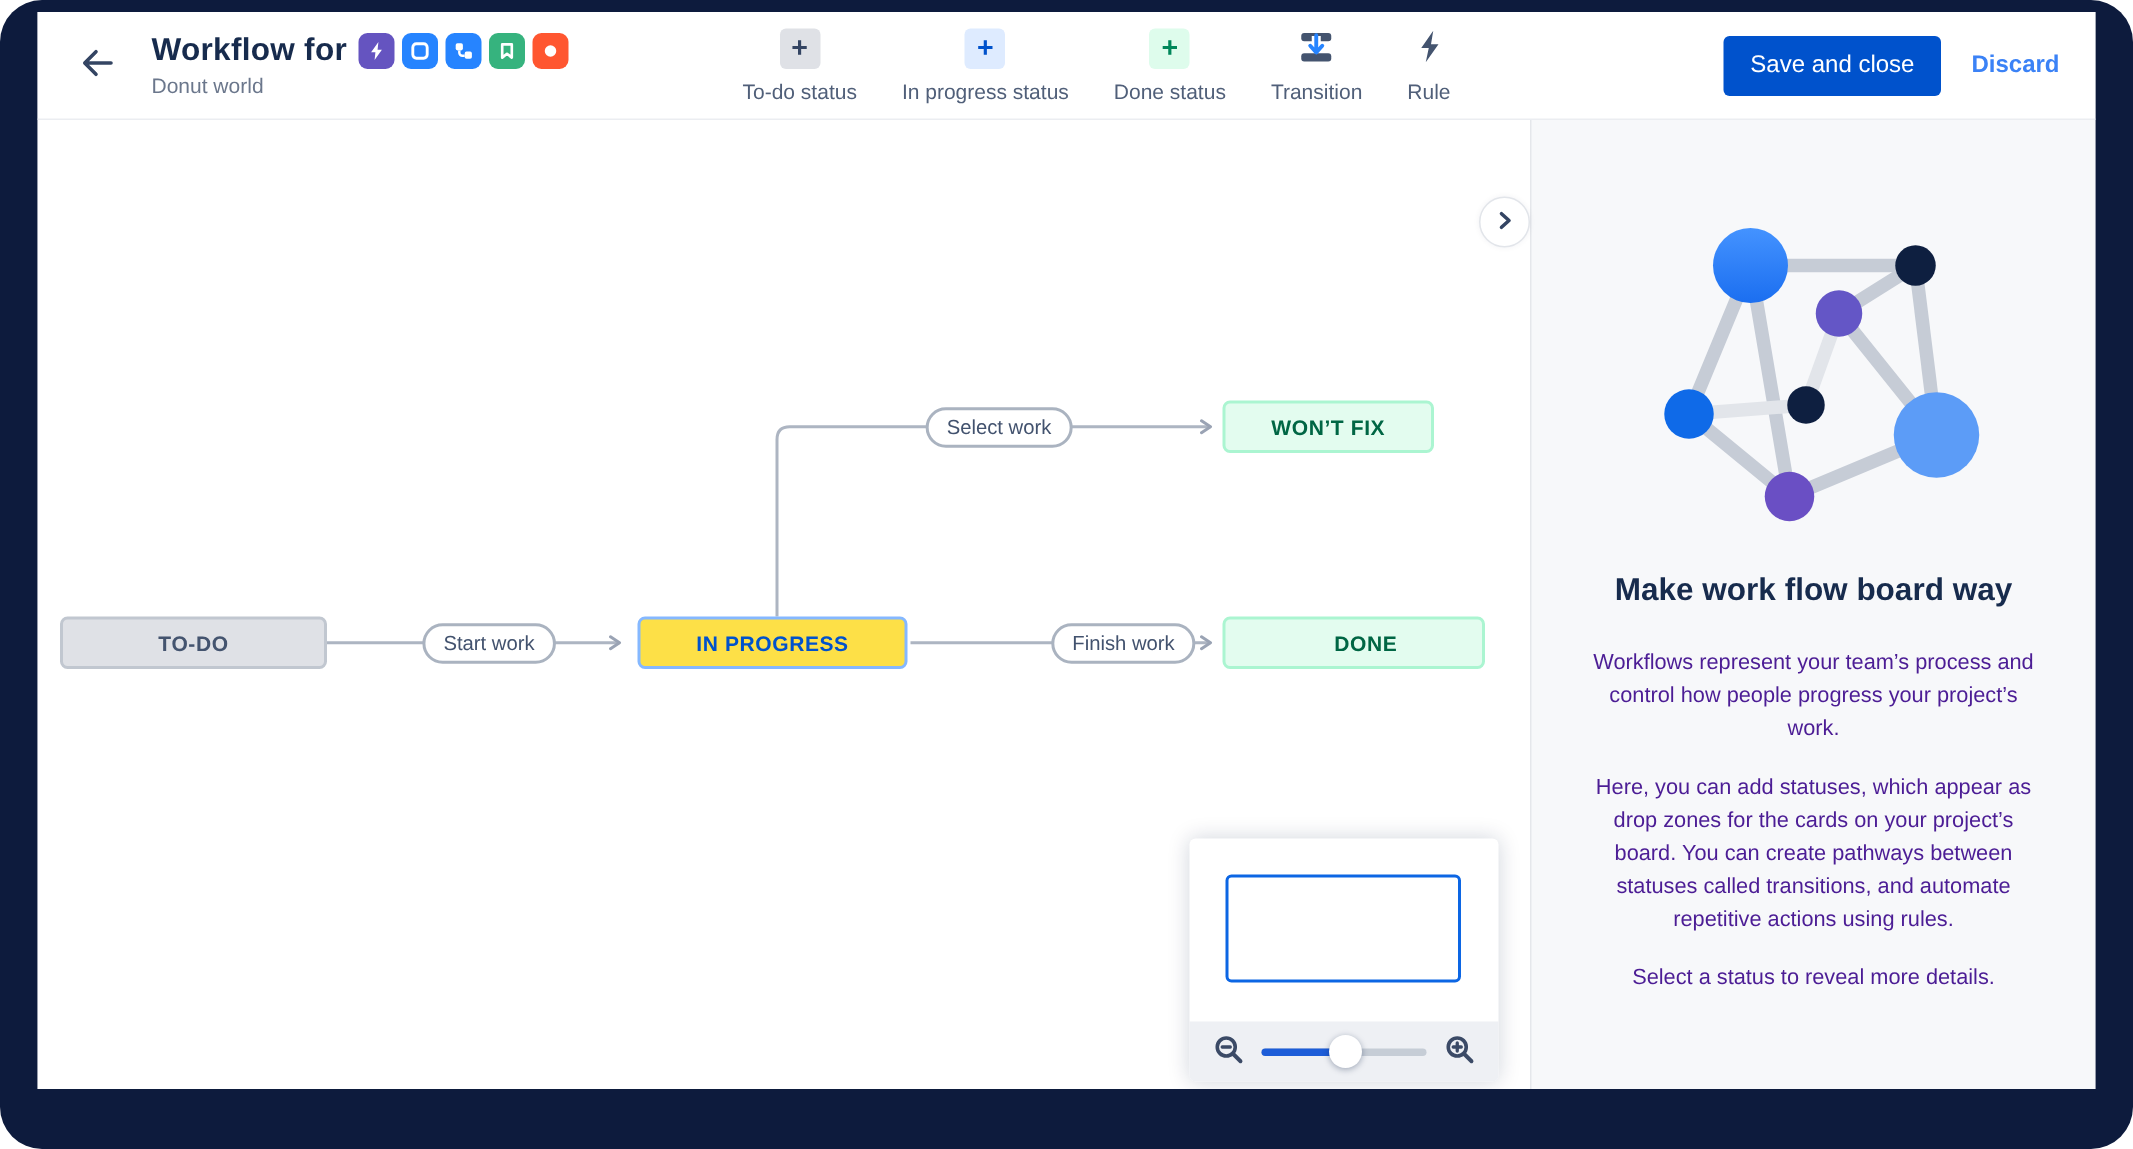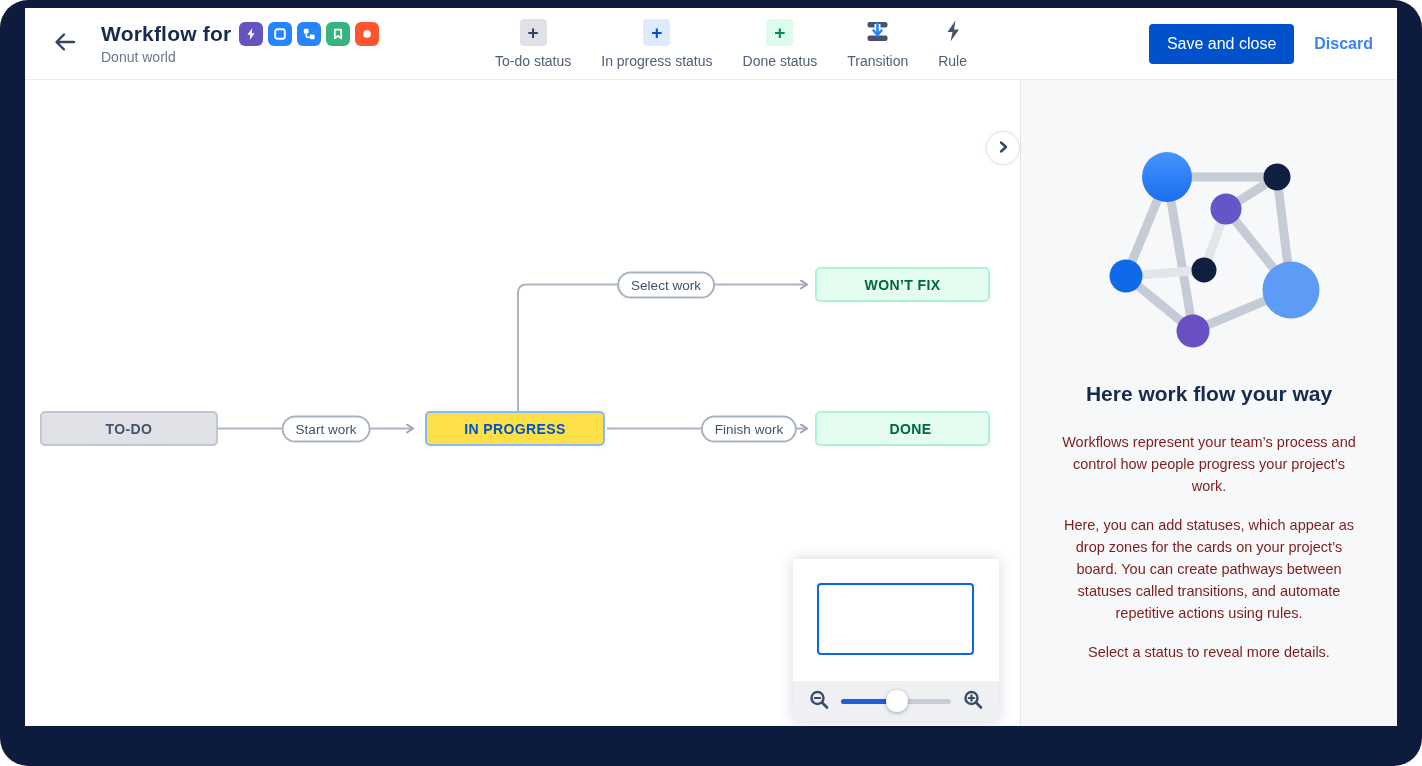--- a/index.html
+++ b/index.html
@@ -49,21 +49,21 @@
   .mini-bar { position:absolute; left:0; right:0; bottom:0; height:40px; background:#eef0f4; border-radius:0 0 4px 4px; display:flex; align-items:center; padding:0 14px; }
   .zoom-btn { background:none; border:none; cursor:pointer; width:24px; height:24px; display:flex; align-items:center; justify-content:center; }
   .slider { flex:1; position:relative; height:24px; margin:0 10px; cursor:pointer; }
   .slider-track { position:absolute; left:0; right:0; top:10px; height:5px; border-radius:3px; background:#c6cdd6; }
   .slider-fill { position:absolute; left:0; top:10px; height:5px; width:51%; border-radius:3px; background:#1d5dd8; }
   .slider-thumb { position:absolute; left:calc(51% - 11px); top:1px; width:22px; height:22px; border-radius:50%; background:#ffffff; box-shadow:0 1px 4px rgba(9,30,66,0.35); cursor:grab; }
 
   
   .panel { flex:1; background:#f7f8fa; border-left:1px solid #e5e7eb; display:flex; flex-direction:column; align-items:center; padding-top:56px; overflow:hidden; }
   .panel-heading { margin-top:34px; font-size:21px; font-weight:700; color:#172b4d; }
-  .panel-p { margin-top:17px; width:306px; text-align:center; font-size:14.5px; line-height:22px; color:#7f1d1d; }
+  .panel-p { margin-top:17px; width:306px; text-align:center; font-size:14.5px; line-height:22px; color:#4c1d95; }
   .panel-p.first { margin-top:25px; }
 
   .collapse-btn { position:absolute; left:961px; top:51px; width:34px; height:34px; border-radius:50%; background:#ffffff; border:1px solid #e2e5ea; box-shadow:0 0 4px rgba(9,30,66,0.06); cursor:pointer; display:flex; align-items:center; justify-content:center; z-index:5; }
 </style>
 </head>
 <body>
 
 <div class="frame">
   <div class="app">
 
@@ -172,21 +172,21 @@
             </marker>
           </defs>
           <path d="M193 348.5 H388" stroke="#adb5c2" stroke-width="2" fill="none" marker-end="url(#arrowhead)"></path>
           <path d="M582 348.5 H782" stroke="#adb5c2" stroke-width="2" fill="none" marker-end="url(#arrowhead)"></path>
           <path d="M493 331 V213 Q493 204.5 501.5 204.5 H782" stroke="#adb5c2" stroke-width="2" fill="none" marker-end="url(#arrowhead)"></path>
         </svg>
 
         <div class="node node-todo" style="left:15px; top:331px; width:178px;">TO-DO</div>
         <div class="node node-inprogress" style="left:400px; top:331px; width:180px;">IN PROGRESS</div>
         <div class="node node-done" style="left:790px; top:331px; width:175px;padding-left:16px;">DONE</div>
-        <div class="node node-done" style="left:790px; top:187px; width:175px;">WON’T FIX</div>
+        <div class="node node-done" style="left:790px; top:187px; width:141px;">WON’T FIX</div>
 
         <div class="pill" style="left:301px; top:348.5px;">Start work</div>
         <div class="pill" style="left:724px; top:348.5px;">Finish work</div>
         <div class="pill" style="left:641px; top:204.5px;">Select work</div>
 
         <div class="minimap">
           <div class="mini-viewport"></div>
           <div class="mini-bar">
             <button class="zoom-btn">
               <span>
@@ -241,21 +241,21 @@
 
           <circle cx="73" cy="41" r="25" fill="url(#bigblue)"></circle>
           <circle cx="183" cy="41" r="13.5" fill="#0e1f40"></circle>
           <circle cx="132" cy="73" r="15.5" fill="#6456c6"></circle>
           <circle cx="32" cy="140" r="16.5" fill="#0f6ae8"></circle>
           <circle cx="110" cy="134" r="12.5" fill="#0e1f40"></circle>
           <circle cx="197" cy="154" r="28.5" fill="#5c9cf7"></circle>
           <circle cx="99" cy="195" r="16.5" fill="#6a4fc4"></circle>
         </svg>
 
-        <div class="panel-heading">Here work flow your way</div>
+        <div class="panel-heading">Make work flow board way</div>
         <p class="panel-p first">Workflows represent your team’s process and control how people progress your project’s work.</p>
         <p class="panel-p">Here, you can add statuses, which appear as drop zones for the cards on your project’s board. You can create pathways between statuses called transitions, and automate repetitive actions using rules.</p>
         <p class="panel-p">Select a status to reveal more details.</p>
       </div>
 
       <button class="collapse-btn">
         <span>
           <svg width="14" height="14" viewBox="0 0 14 14">
               <path d="M5 2.5 L10 7 L5 11.5" stroke="#344563" stroke-width="2.4" fill="none" stroke-linecap="round" stroke-linejoin="round"></path>
             </svg>

